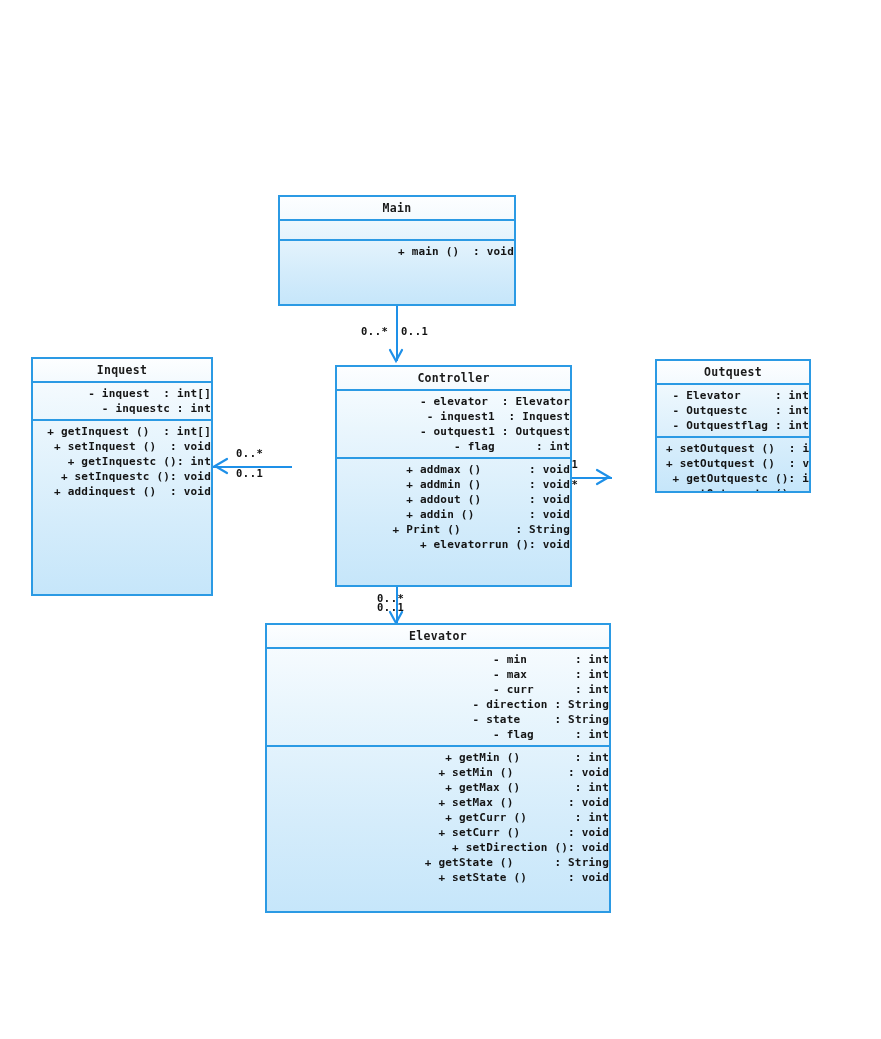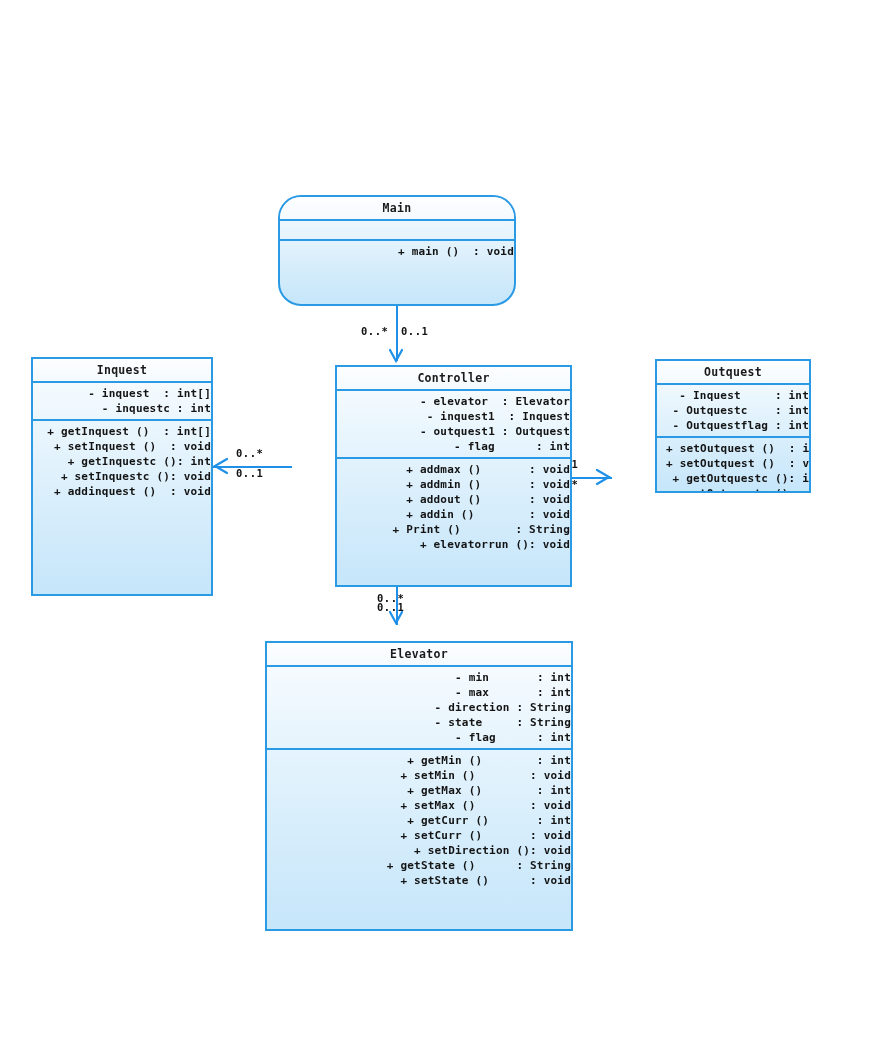--- a/index.html
+++ b/index.html
@@ -118,21 +118,21 @@
   <div class="mult-label" style="left:551px; top:458px;">0..1</div>
   <div class="mult-label" style="left:551px; top:478px;">0..*</div>
 
   <div class="conn-line conn-v" style="left:396px; top:587px; height:38px;"></div>
   <svg class="arrow" style="left:388px; top:610px; width:18px; height:18px;">
     <path d="M2,2 L8,13 L14,2" fill="none" stroke="#1e90e8" stroke-width="2.2" stroke-linecap="round"></path>
   </svg>
   <div class="mult-label" style="left:377px; top:592px;">0..*</div>
   <div class="mult-label" style="left:377px; top:601px;">0..1</div>
 
-  <div class="uml-class" style="left:278px; top:195px; width:238px; height:111px;border-radius:23px;">
+  <div class="uml-class" style="left:278px; top:195px; width:238px; height:111px;">
     <div class="uml-title">Main</div>
     <div class="uml-compartment uml-attrs empty-compartment" style="height:20px;"></div>
     <div class="uml-compartment">
         <div class="uml-row"><span class="vis">+ </span><span>main ()  : void</span></div>
       </div>
   </div>
 
   <div class="uml-class" style="left:291px; top:365px; width:237px; height:222px;margin-left:44px;">
     <div class="uml-title">Controller</div>
     <div class="uml-compartment uml-attrs">
@@ -162,37 +162,38 @@
         <div class="uml-row"><span class="vis">+ </span><span>setInquest ()  : void</span></div>
         <div class="uml-row"><span class="vis">+ </span><span>getInquestc (): int</span></div>
         <div class="uml-row"><span class="vis">+ </span><span>setInquestc (): void</span></div>
         <div class="uml-row"><span class="vis">+ </span><span>addinquest ()  : void</span></div>
       </div>
   </div>
 
   <div class="uml-class" style="left:611px; top:359px; width:156px; height:134px;margin-left:44px;">
     <div class="uml-title">Outquest</div>
     <div class="uml-compartment uml-attrs">
-        <div class="uml-row"><span class="vis">- </span><span>Inquest     : int</span></div>
+        <div class="uml-row"><span class="vis">- </span><span>Elevator     : int</span></div>
         <div class="uml-row"><span class="vis">- </span><span>Outquestc    : int</span></div>
         <div class="uml-row"><span class="vis">- </span><span>Outquestflag : int</span></div>
       </div>
     <div class="uml-compartment">
         <div class="uml-row"><span class="vis">+ </span><span>setOutquest ()  : i</span></div>
         <div class="uml-row"><span class="vis">+ </span><span>setOutquest ()  : v</span></div>
         <div class="uml-row"><span class="vis">+ </span><span>getOutquestc (): i</span></div>
         <div class="uml-row"><span class="vis">+ </span><span>setOutquestc (): v</span></div>
       </div>
   </div>
 
-  <div class="uml-class" style="left:265px; top:641px; width:308px; height:290px;">
+  <div class="uml-class" style="left:265px; top:623px; width:346px; height:290px;">
     <div class="uml-title">Elevator</div>
     <div class="uml-compartment uml-attrs">
         <div class="uml-row"><span class="vis">- </span><span>min       : int</span></div>
         <div class="uml-row"><span class="vis">- </span><span>max       : int</span></div>
+        <div class="uml-row"><span class="vis">- </span><span>curr      : int</span></div>
         <div class="uml-row"><span class="vis">- </span><span>direction : String</span></div>
         <div class="uml-row"><span class="vis">- </span><span>state     : String</span></div>
         <div class="uml-row"><span class="vis">- </span><span>flag      : int</span></div>
       </div>
     <div class="uml-compartment">
         <div class="uml-row"><span class="vis">+ </span><span>getMin ()        : int</span></div>
         <div class="uml-row"><span class="vis">+ </span><span>setMin ()        : void</span></div>
         <div class="uml-row"><span class="vis">+ </span><span>getMax ()        : int</span></div>
         <div class="uml-row"><span class="vis">+ </span><span>setMax ()        : void</span></div>
         <div class="uml-row"><span class="vis">+ </span><span>getCurr ()       : int</span></div>

